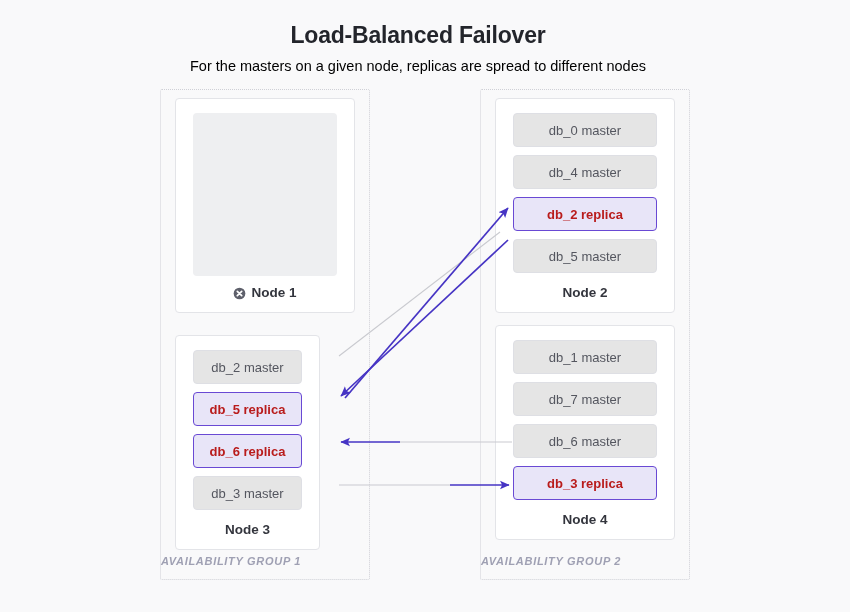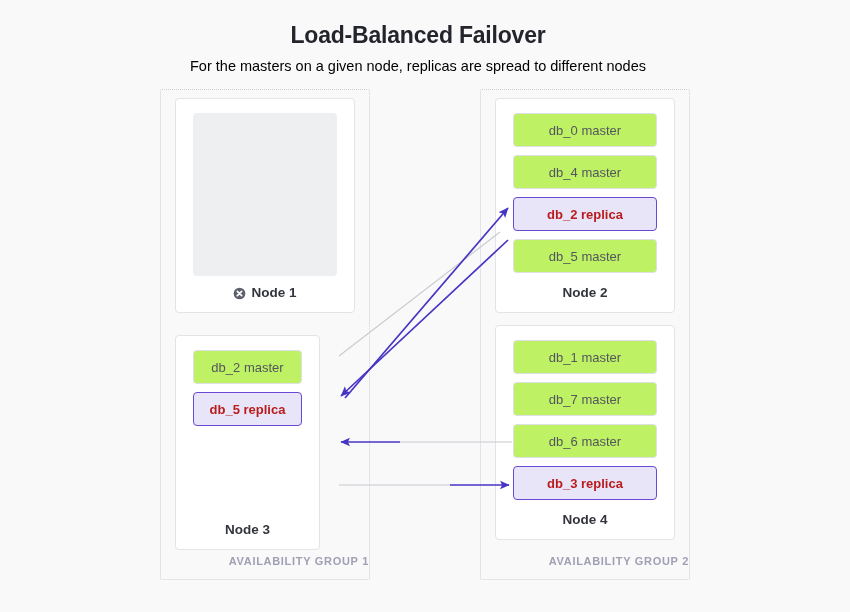--- a/index.html
+++ b/index.html
@@ -45,25 +45,26 @@
     background: transparent;
     border-radius: 2px;
   }
   #ag-group-1 { left: 160px; top: 89px; width: 210px; height: 491px; }
   #ag-group-2 { left: 480px; top: 89px; width: 210px; height: 491px; }
 
   .ag-label {
     position: absolute;
     left: 0; right: 0;
     bottom: 12px;
-    text-align: right;
+    text-align: left;
     font-size: 11px;
     font-weight: bold;
     letter-spacing: 0.7px;
     color: #9fa0b3;
+    font-style: italic;
   }
 
   
   .node-card {
     position: absolute;
     background: #ffffff;
     border: 1px solid #e3e4e8;
     border-radius: 4px;
   }
   #node-card-1 { left: 175px; top: 98px; width: 180px; height: 215px; }
@@ -114,21 +115,21 @@
   .db-box {
     height: 34px;
     border-radius: 4px;
     display: flex;
     align-items: center;
     justify-content: center;
     font-size: 13px;
     white-space: nowrap;
   }
   .db-box.master {
-    background: #bef264;
+    background: #e5e5e5;
     border: 1px solid #dedfe4;
     color: #54565f;
     font-weight: normal;
   }
   .db-box.replica {
     background: #e8e5f8;
     border: 1.6px solid #6949d4;
     color: #b91c1c;
     font-weight: bold;
   }
@@ -179,20 +180,22 @@
       <div class="db-box replica">db_2 replica</div>
       <div class="db-box master">db_5 master</div>
     </div>
     <div class="node-label">Node 2</div>
   </div>
 
   <div class="node-card" id="node-card-3">
     <div class="node-body">
       <div class="db-box master">db_2 master</div>
       <div class="db-box replica">db_5 replica</div>
+      <div class="db-box replica">db_6 replica</div>
+      <div class="db-box master">db_3 master</div>
     </div>
     <div class="node-label">Node 3</div>
   </div>
 
   <div class="node-card" id="node-card-4">
     <div class="node-body">
       <div class="db-box master">db_1 master</div>
       <div class="db-box master">db_7 master</div>
       <div class="db-box master">db_6 master</div>
       <div class="db-box replica">db_3 replica</div>

